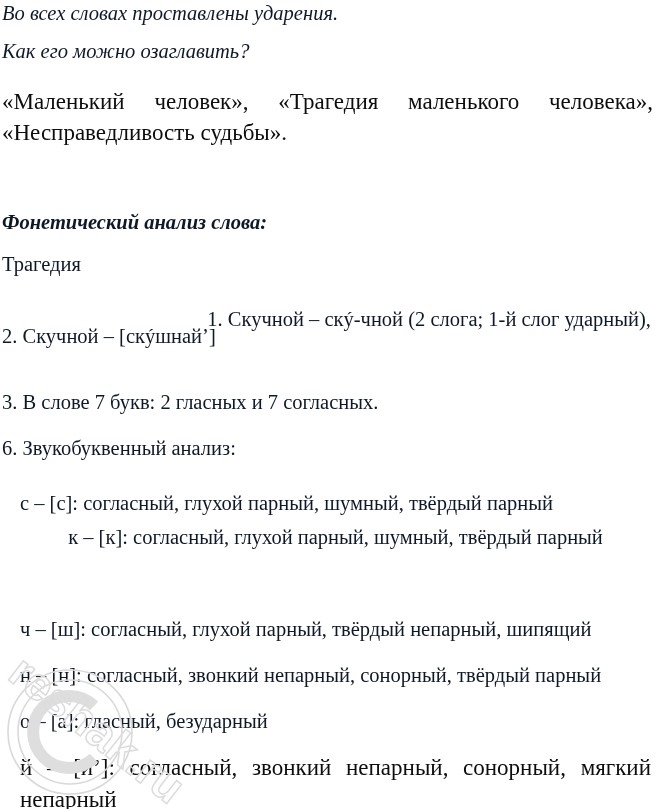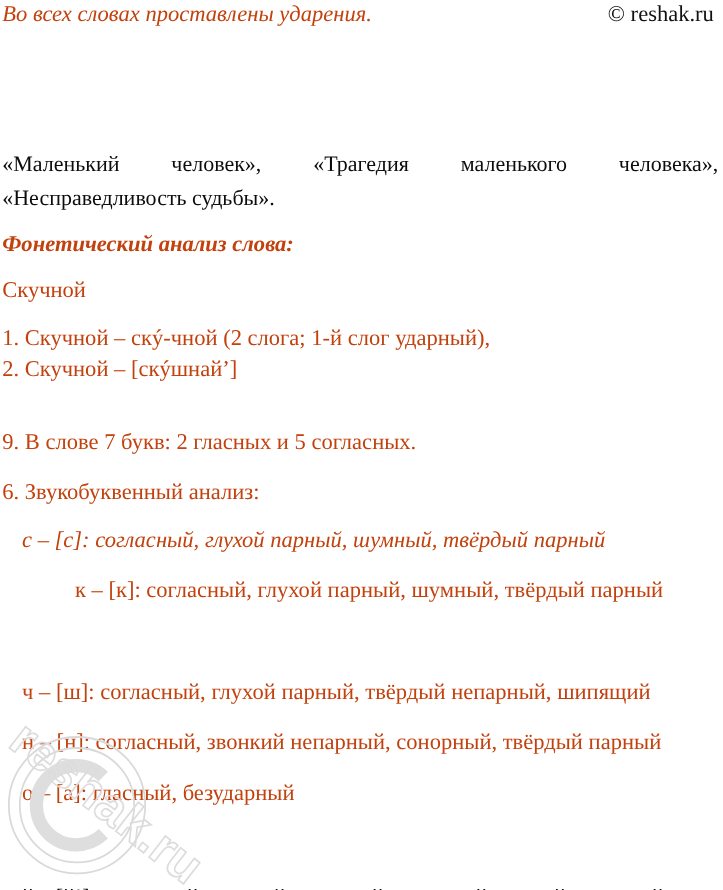--- a/index.html
+++ b/index.html
@@ -48,68 +48,67 @@
     z-index: 2;
   }
 
   
   .line {
     position: absolute;
     left: 2px;
     right: 6px;
     font-size: 20.5px;
     line-height: 26px;
-    color: #c2410c;
+    color: #0f172a;
     z-index: 3;
   }
   .italic {
     font-style: italic;
   }
   .justify-last-left {
     text-align: justify;
     text-align-last: left;
   }
   .indent {
     left: 20px;
   }
   .para {
     position: absolute;
     left: 2px;
     right: 4px;
-    font-size: 20px;
+    font-size: 23px;
     line-height: 31px;
     z-index: 3;
-    margin-top: 48px;
   }
 </style>
 </head>
 <body>
 
 <div class="page">
 
-  <div class="corner-credit">© reshak.ru</div>
 
   <div class="line italic" style="top:0px; right:150px;">Во всех словах проставлены ударения.</div>
 
+  <div class="line italic" style="top:38px;">Как его можно озаглавить?</div>
 
   <div class="para justify-last-left" style="top:86px;">«Маленький человек», «Трагедия маленького человека», «Несправедливость судьбы».</div>
 
   <div class="line italic" style="top:209px;font-weight:bold;">Фонетический анализ слова:</div>
 
-  <div class="line" style="top:251px;">Скучной</div>
+  <div class="line" style="top:251px;">Трагедия</div>
 
-  <div class="line" style="top:295px;">1. Скучной – скý-чной (2 слога; 1-й слог ударный),</div>
+  <div class="line" style="top:306px;text-align:right;">1. Скучной – скý-чной (2 слога; 1-й слог ударный),</div>
 
   <div class="line" style="top:323px;">2. Скучной – [скýшнай’]</div>
 
-  <div class="line" style="top:389px;">9. В слове 7 букв: 2 гласных и 5 согласных.</div>
+  <div class="line" style="top:389px;">3. В слове 7 букв: 2 гласных и 7 согласных.</div>
 
   <div class="line" style="top:435px;">6. Звукобуквенный анализ:</div>
 
-  <div class="line indent" style="top:478px;font-style:italic;">с – [с]: согласный, глухой парный, шумный, твёрдый парный</div>
+  <div class="line indent" style="top:490px;">с – [с]: согласный, глухой парный, шумный, твёрдый парный</div>
 
   <div class="line indent" style="top:524px;text-align:center;">к – [к]: согласный, глухой парный, шумный, твёрдый парный</div>
 
 
   <div class="line indent" style="top:662px;">н – [н]: согласный, звонкий непарный, сонорный, твёрдый парный</div>
 
   <div class="line indent" style="top:616px;">ч – [ш]: согласный, глухой парный, твёрдый непарный, шипящий</div>
 
   <div class="line indent" style="top:708px;">о – [а]: гласный, безударный</div>
 

